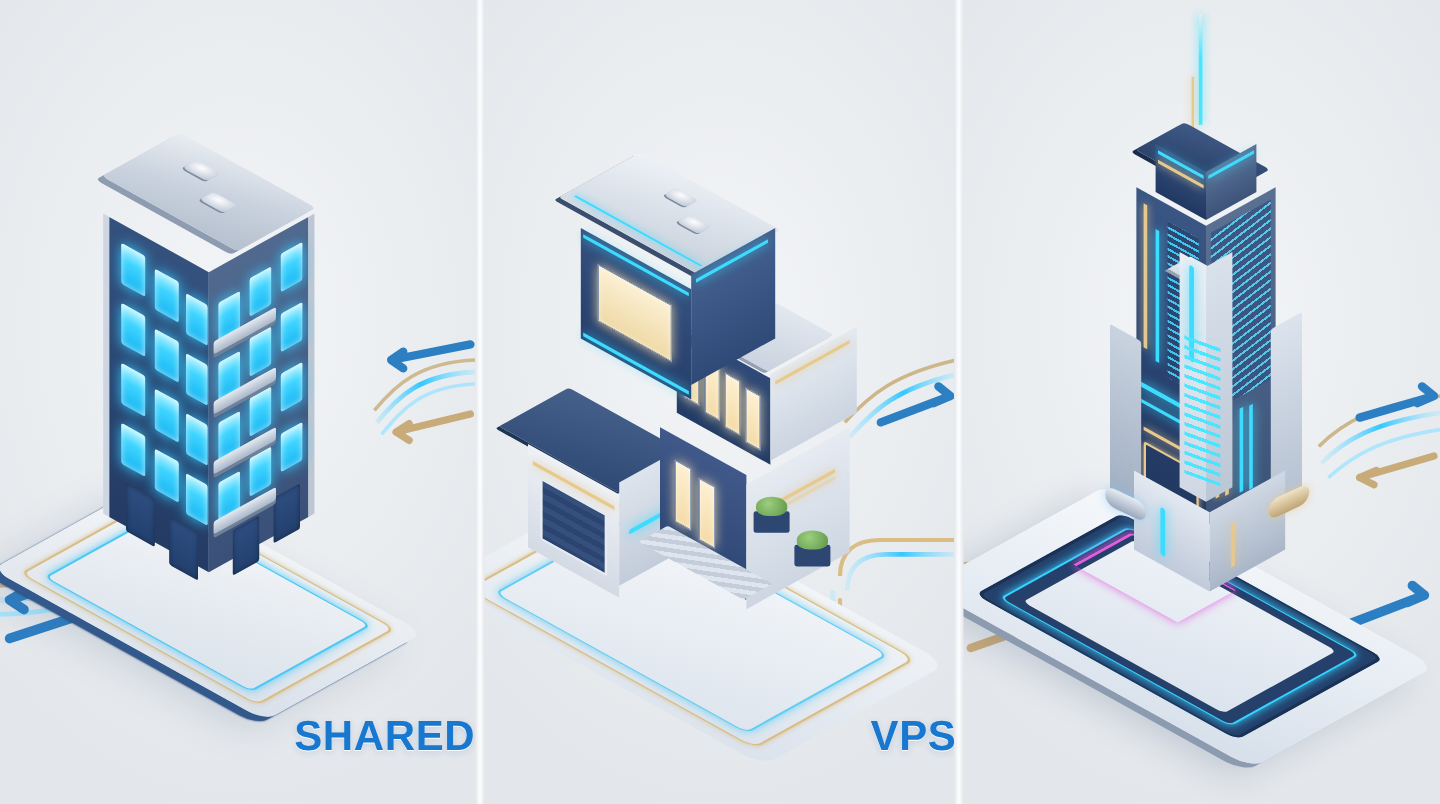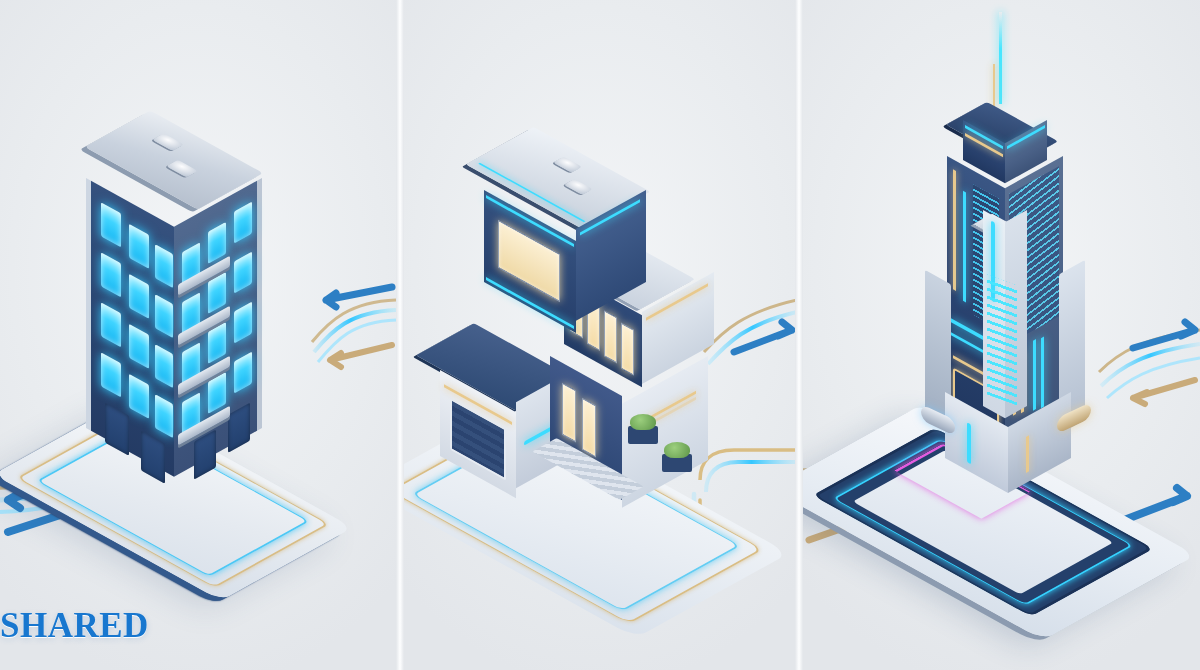--- a/index.html
+++ b/index.html
@@ -27,26 +27,25 @@
   }
   .divider{
     position:absolute; top:0; width:8px; height:670px;
     background:linear-gradient(to right,#e3e6ea 0%,#fbfcfd 45%,#fbfcfd 55%,#e3e6ea 100%);
   }
   #divider-1{ left:396px; }
   #divider-2{ left:795px; }
 
   
   .label{
-    position:absolute; bottom:24px; width:100%; text-align:left;
+    position:absolute; bottom:36px; width:100%; text-align:right;
     font-size:35px; font-weight:bold; letter-spacing:.5px;
     color:#1877cf;
     text-shadow:0 1px 0 rgba(255,255,255,.9), 0 2px 6px rgba(40,100,170,.18);
     user-select:none;
-    font-family:Liberation Serif, serif;
   }
 
   
   #shared-scene{ position:absolute; left:0; top:0; width:396px; height:600px; }
 
   
   .plat{
     position:absolute;
     transform:rotate(45deg) skew(-16deg,-16deg);
   }
@@ -378,20 +377,21 @@
           <div class="warmwin" style="left:14px;top:22px;width:62px;height:48px;background:linear-gradient(180deg,#fcf0d4,#efd9a6);"></div>
           <div class="neon-line" style="left:2px;top:4px;width:88px;height:3px;"></div>
           <div class="neon-line" style="left:2px;top:86px;width:88px;height:3px;"></div>
         </div>
         <div class="f-right" style="left:92px;top:30px;width:70px;height:92px;background:linear-gradient(180deg,#44608f,#2f4a77);">
           <div class="neon-line" style="left:4px;top:6px;width:60px;height:3px;"></div>
         </div>
       </div>
     </div>
 
+    <div class="label">VPS</div>
   </div>
 
   <div class="divider" id="divider-2"></div>
 
   <div class="panel" id="panel-dedicated">
     <div class="panel-bg"></div>
 
     <div id="ded-scene">
 
       <svg class="trails" width="397" height="600" viewBox="0 0 397 600">

